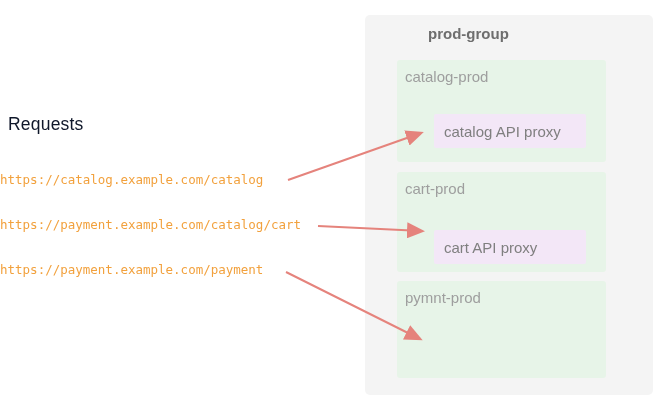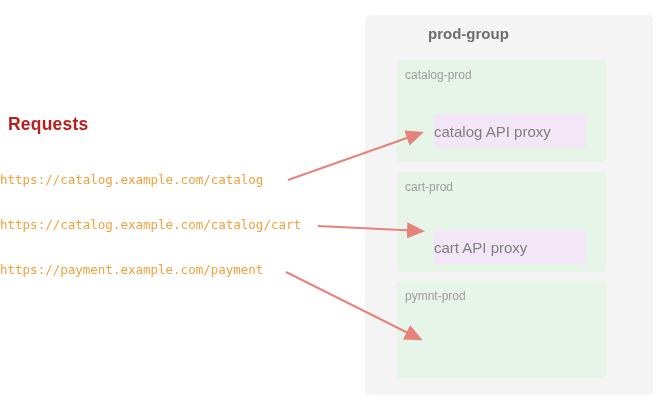--- a/index.html
+++ b/index.html
@@ -17,23 +17,22 @@
     height: 405px;
     background: #ffffff;
     overflow: hidden;
     font-family: "Liberation Sans", sans-serif;
   }
   .requests-heading {
     position: absolute;
     left: 8px;
     top: 114px;
     font-size: 17.5px;
-    color: #b91c1c;
+    color: #0f172a;
     letter-spacing: 0.2px;
-    font-weight: bold;
   }
   .url {
     position: absolute;
     left: 0;
     font-family: "DejaVu Sans Mono", "Liberation Mono", monospace;
     font-size: 12.5px;
     color: var(--url-color);
     white-space: nowrap;
   }
   .url-0 { top: 172px; }
@@ -64,32 +63,33 @@
     background: var(--env-bg);
     border-radius: 3px;
   }
   .env-0 { top: 45px;  height: 102px; }
   .env-1 { top: 157px; height: 100px; }
   .env-2 { top: 266px; height: 97px; text-decoration: underline;  }
   .env-label {
     position: absolute;
     left: 8px;
     top: 8px;
-    font-size: 12px;
+    font-size: 15px;
     color: #9e9e9e;
   }
   .proxy-box {
     position: absolute;
     left: 37px;
     width: 152px;
     height: 34px;
     background: var(--proxy-bg);
     border-radius: 2px;
     display: flex;
     align-items: center;
+    padding-left: 10px;
     font-size: 15px;
     color: #7f7f7f;
     white-space: nowrap;
   }
   .proxy-0 { top: 54px; }
   .proxy-1 { top: 58px; }
   .proxy-2 { top: 64px; }
   .arrows-svg {
     position: absolute;
     left: 0;
@@ -100,21 +100,21 @@
   }
 </style>
 </head>
 <body>
 
 <div class="stage">
 
   <div class="requests-heading">Requests</div>
 
   <div class="url url-0">https://catalog.example.com/catalog</div>
-  <div class="url url-1">https://catalog.example.com/catalog/cart</div>
+  <div class="url url-1">https://payment.example.com/catalog/cart</div>
   <div class="url url-2">https://payment.example.com/payment</div>
 
   <div class="group-box">
     <div class="group-title">prod-group</div>
 
     <div class="env-box env-0">
       <div class="env-label">catalog-prod</div>
       <div class="proxy-box proxy-0">catalog API proxy</div>
     </div>
 

